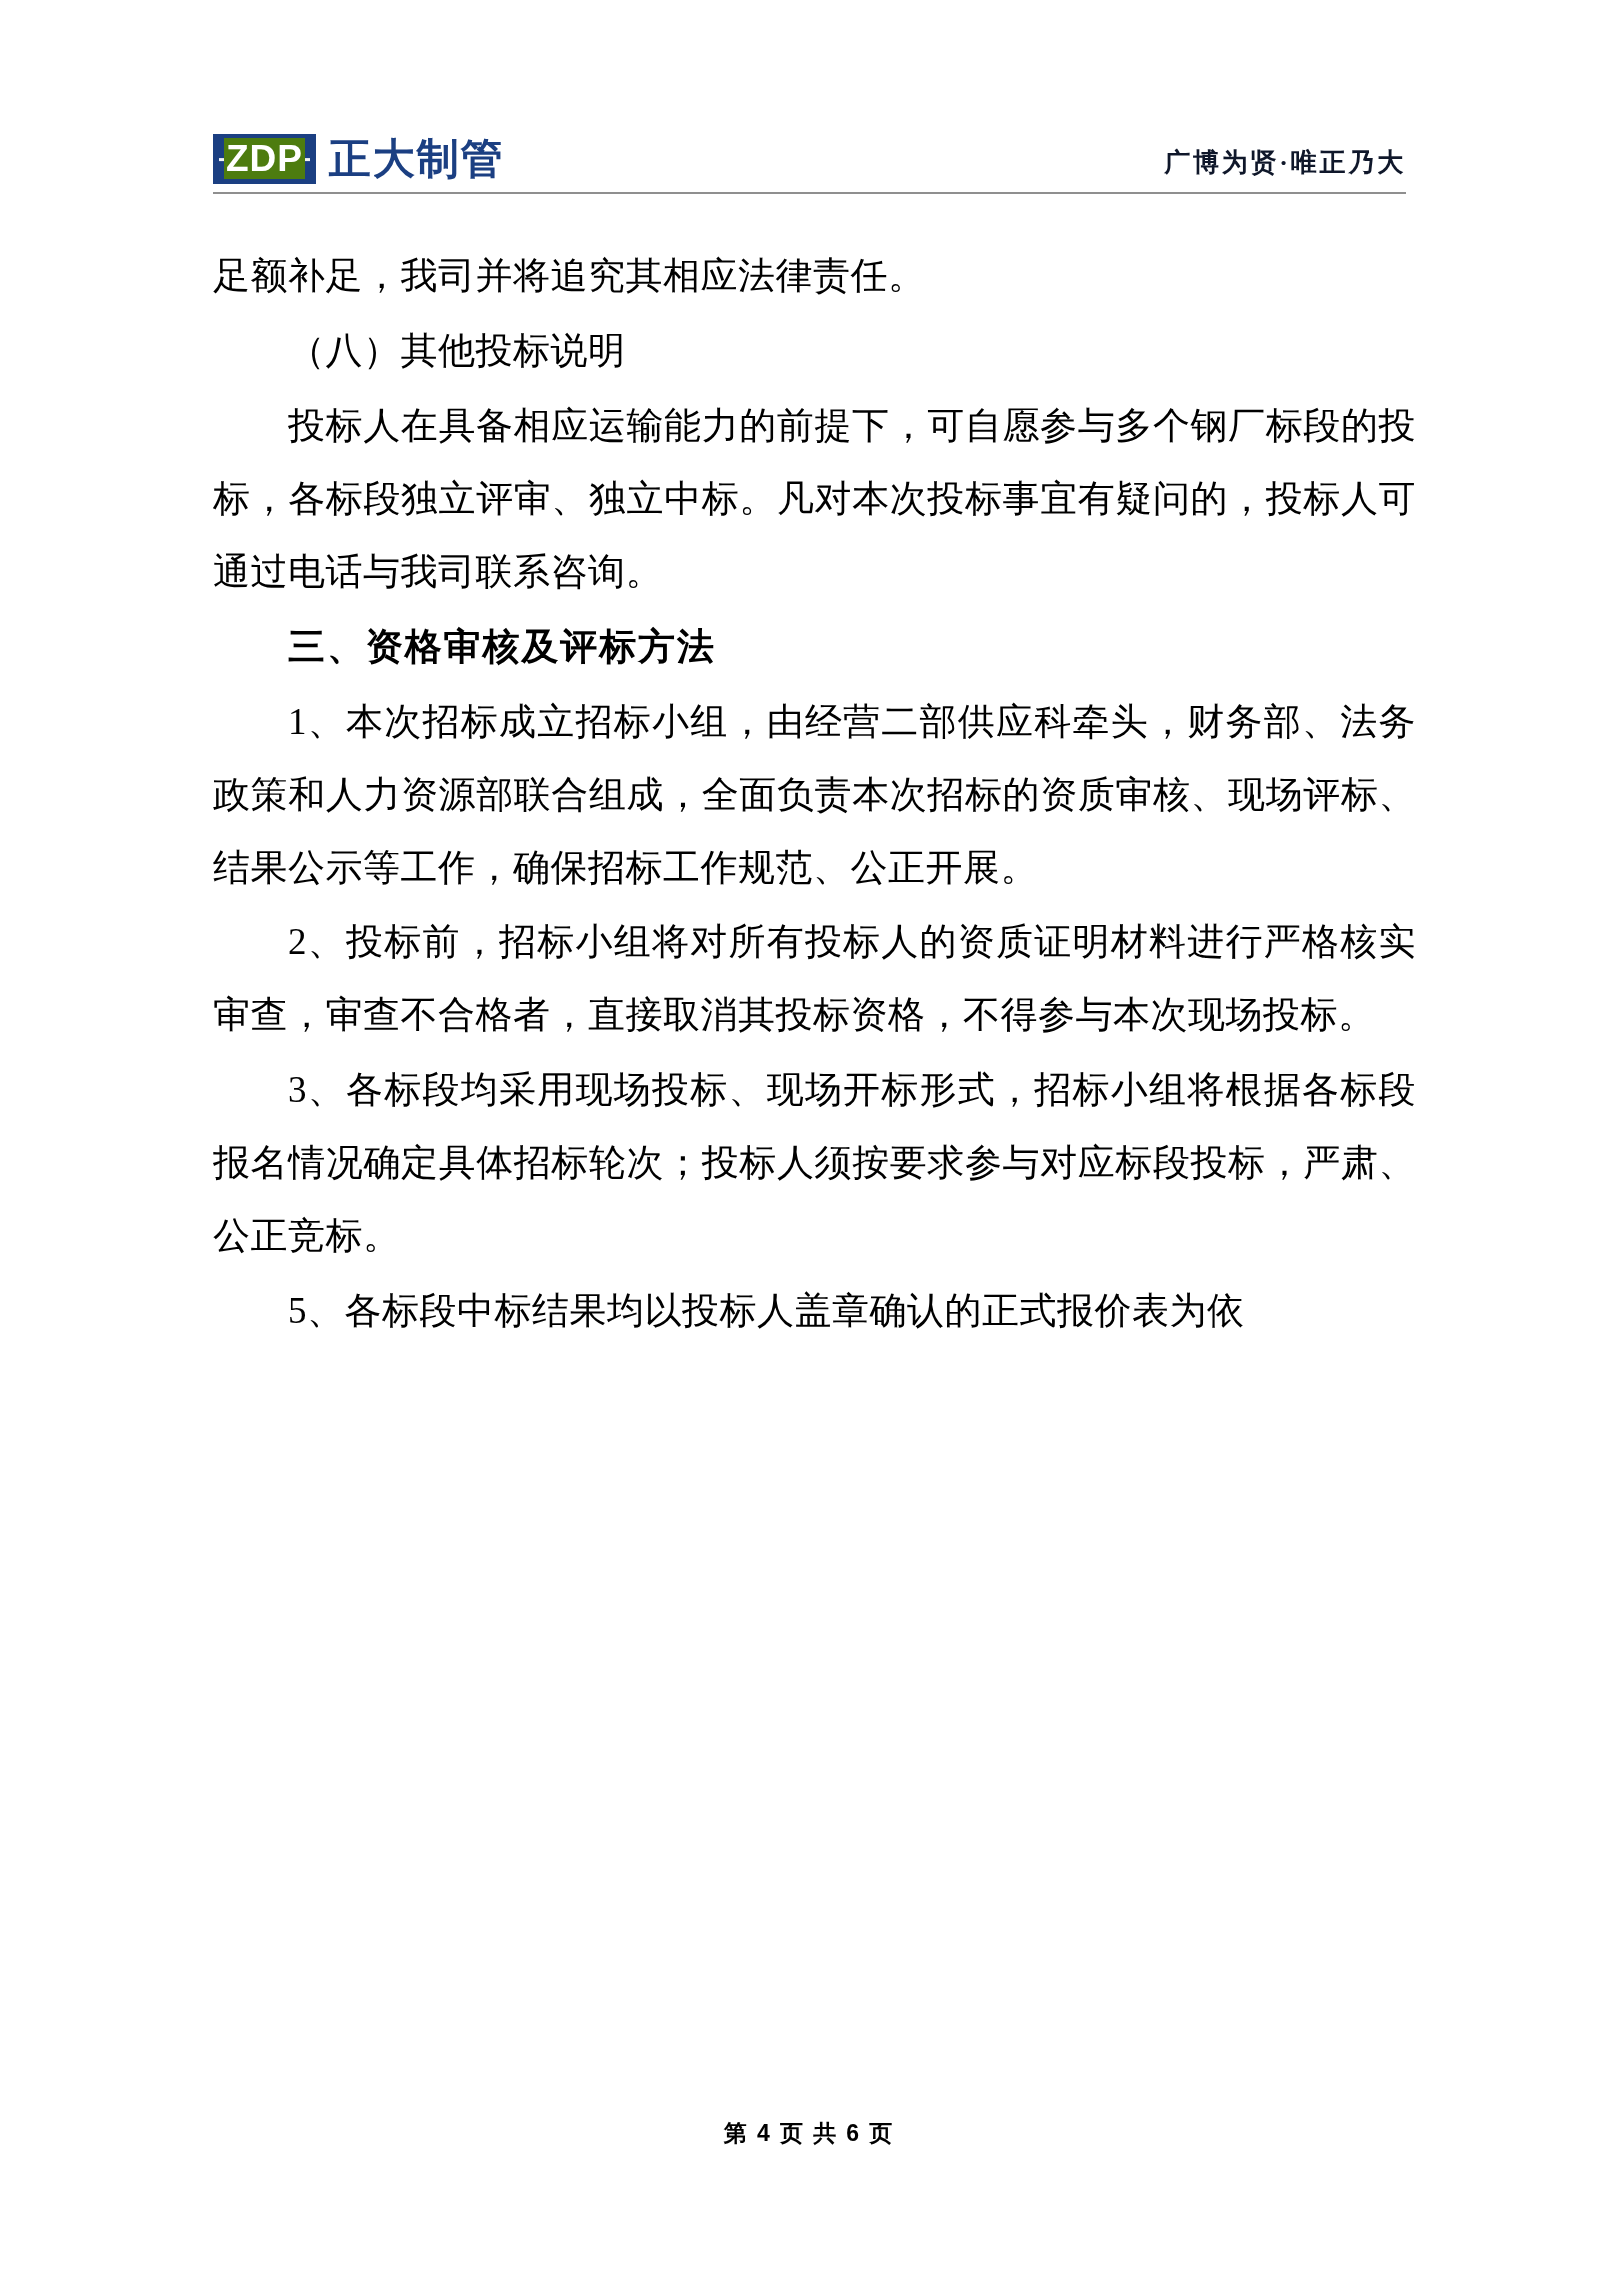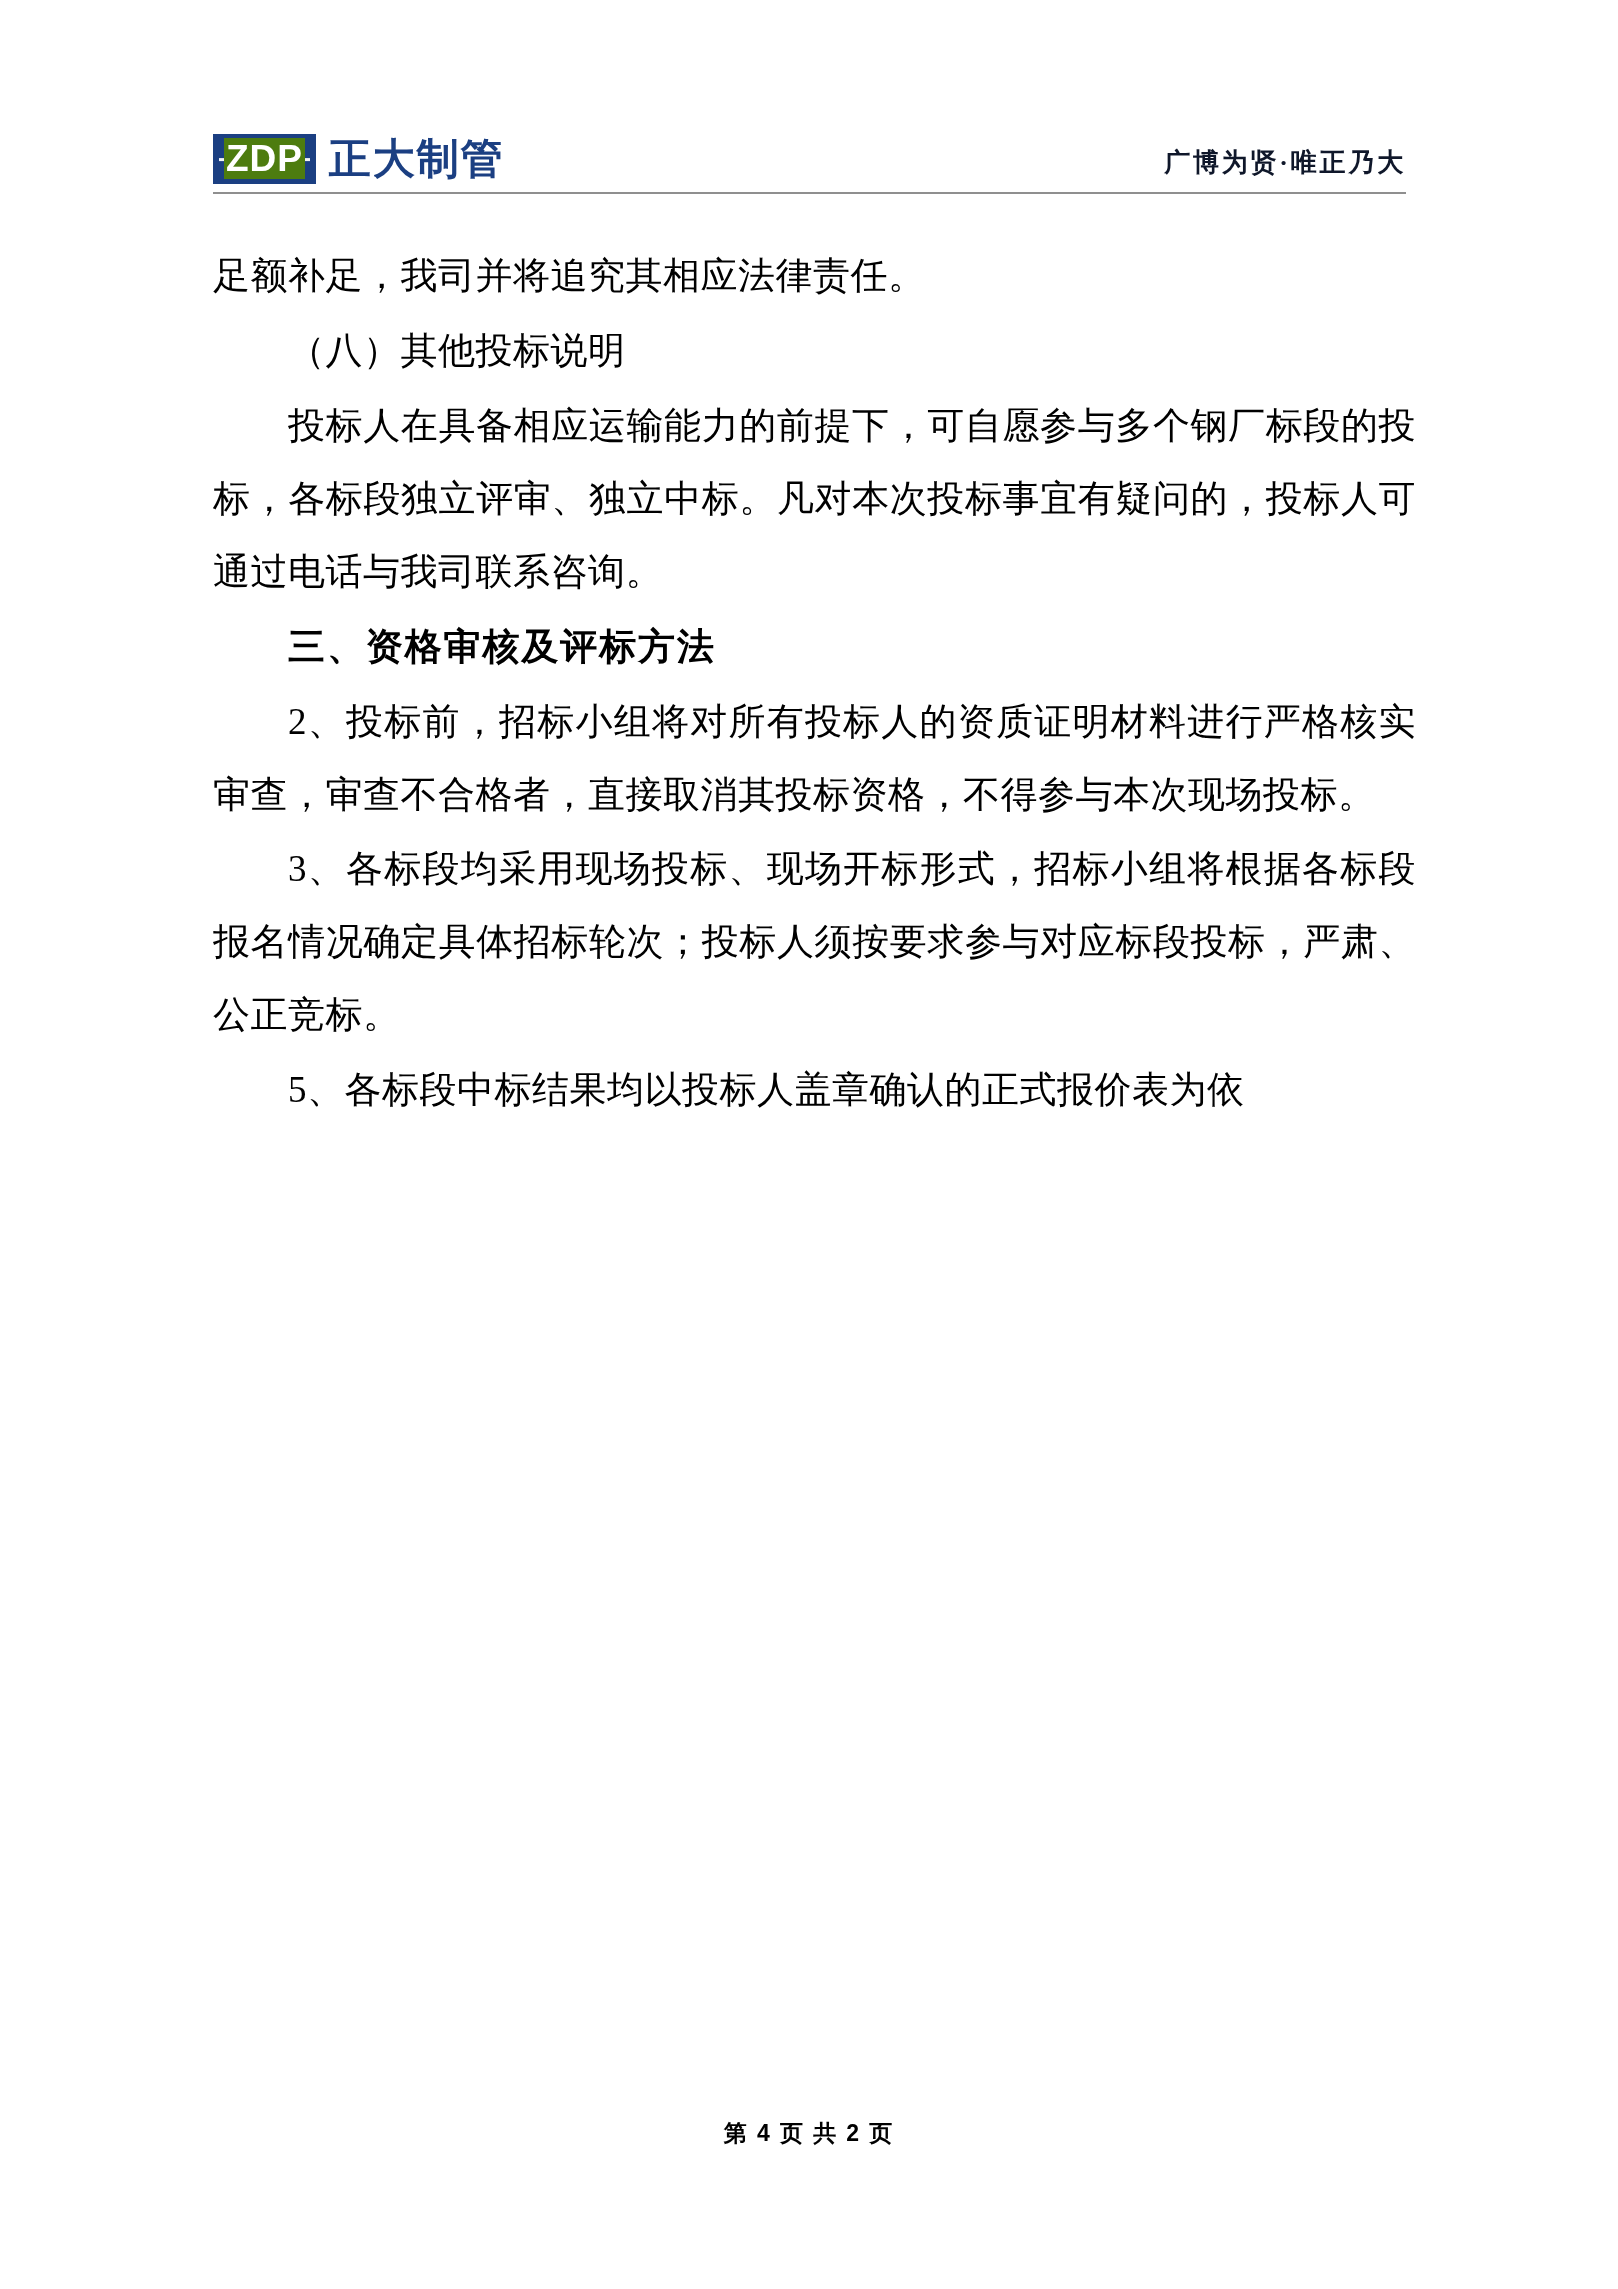--- a/index.html
+++ b/index.html
@@ -143,23 +143,24 @@
       <div class="slogan">广博为贤·唯正乃大</div>
     </div>
     <div class="header-rule"></div>
   </div>
 
   <div class="content">
     <p>足额补足，我司并将追究其相应法律责任。</p>
     <p class="indent">（八）其他投标说明</p>
     <p class="indent">投标人在具备相应运输能力的前提下，可自愿参与多个钢厂标段的投标，各标段独立评审、独立中标。凡对本次投标事宜有疑问的，投标人可通过电话与我司联系咨询。</p>
     <p class="heading">三、资格审核及评标方法</p>
+    <p class="indent">1、本次招标成立招标小组，由经营二部供应科牵头，财务部、法务政策和人力资源部联合组成，全面负责本次招标的资质审核、现场评标、结果公示等工作，确保招标工作规范、公正开展。</p>
     <p class="indent">2、投标前，招标小组将对所有投标人的资质证明材料进行严格核实审查，审查不合格者，直接取消其投标资格，不得参与本次现场投标。</p>
     <p class="indent">3、各标段均采用现场投标、现场开标形式，招标小组将根据各标段报名情况确定具体招标轮次；投标人须按要求参与对应标段投标，严肃、公正竞标。</p>
     <p class="indent">5、各标段中标结果均以投标人盖章确认的正式报价表为依</p>
   </div>
 
   <div class="footer">
-    <span>第 4 页 共 2 页</span>
+    <span>第 4 页 共 6 页</span>
   </div>
 
 </div>
 
 
 </body></html>

